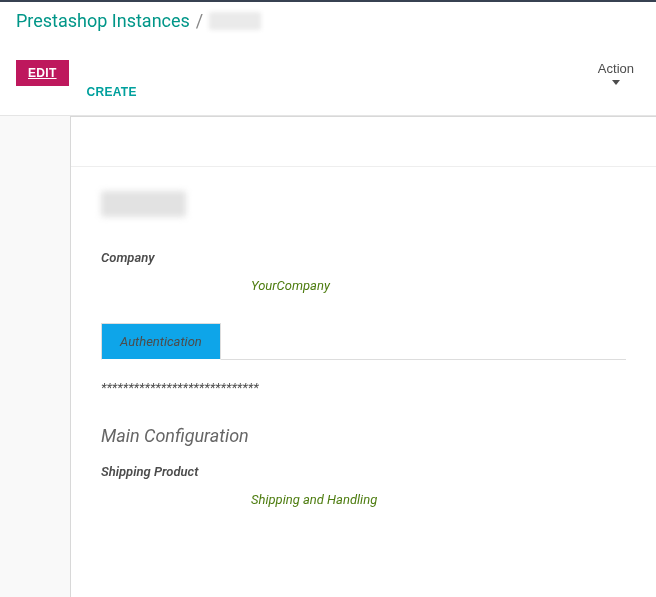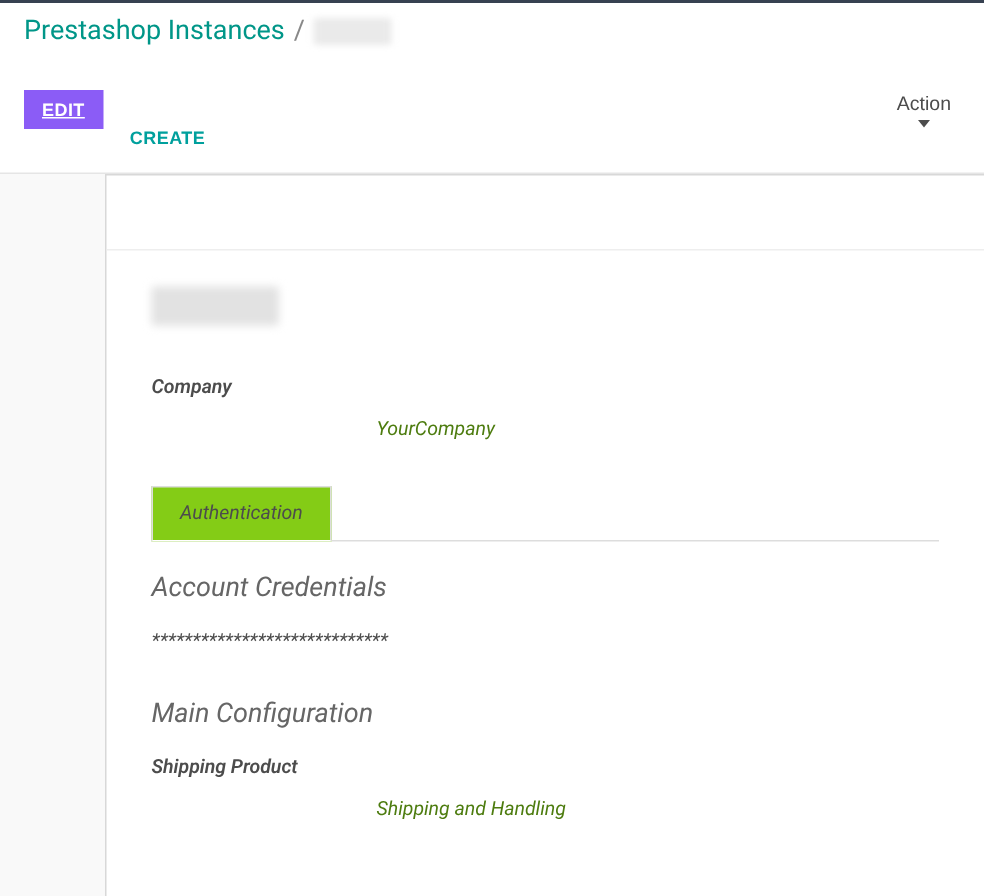--- a/index.html
+++ b/index.html
@@ -46,21 +46,21 @@
       display: flex;
       justify-content: space-between;
       align-items: center;
     }
     .toolbar-left {
       display: flex;
       gap: 8px;
       align-items: center;
     }
     .btn-primary {
-      background: #8b5cf6;
+      background: #be185d;
       color: #fff;
       border: none;
       padding: 6px 12px;
       font-size: 12px;
       font-weight: 600;
       letter-spacing: 0.3px;
       cursor: pointer;
       text-transform: uppercase;
       text-decoration: underline;
     }
@@ -140,21 +140,21 @@
     .tabs {
       display: flex;
       border-bottom: 1px solid #ddd;
       margin-top: 30px;
       margin-bottom: 20px;
     }
     .tab {
       padding: 10px 18px;
       font-size: 13px;
       color: #4c4c4c;
-      background: #84cc16;
+      background: #0ea5e9;
       border: 1px solid #ddd;
       border-bottom: 1px solid #fff;
       margin-bottom: -1px;
       cursor: pointer;
     }
     .section-heading {
       font-size: 18px;
       font-weight: 400;
       color: #666;
       margin-bottom: 18px;
@@ -215,21 +215,20 @@
 
       <div class="field-row">
         <div class="field-label">Company</div>
         <div class="field-value link">YourCompany</div>
       </div>
 
       <div class="tabs">
         <div class="tab">Authentication</div>
       </div>
 
-      <h2 class="section-heading">Account Credentials</h2>
 
 
       <div class="field-row">
         <div class="field-value">*****************************</div>
       </div>
 
       <h2 class="section-heading" style="margin-top:30px">Main Configuration</h2>
 
       <div class="field-row">
         <div class="field-label">Shipping Product</div>

